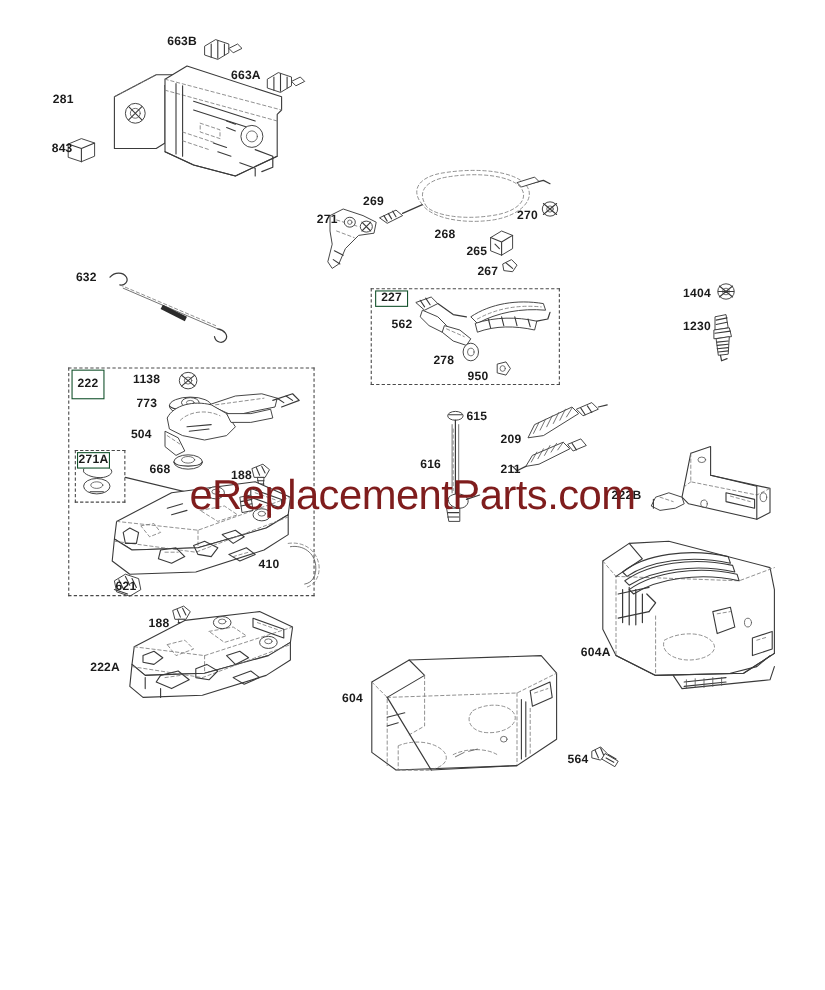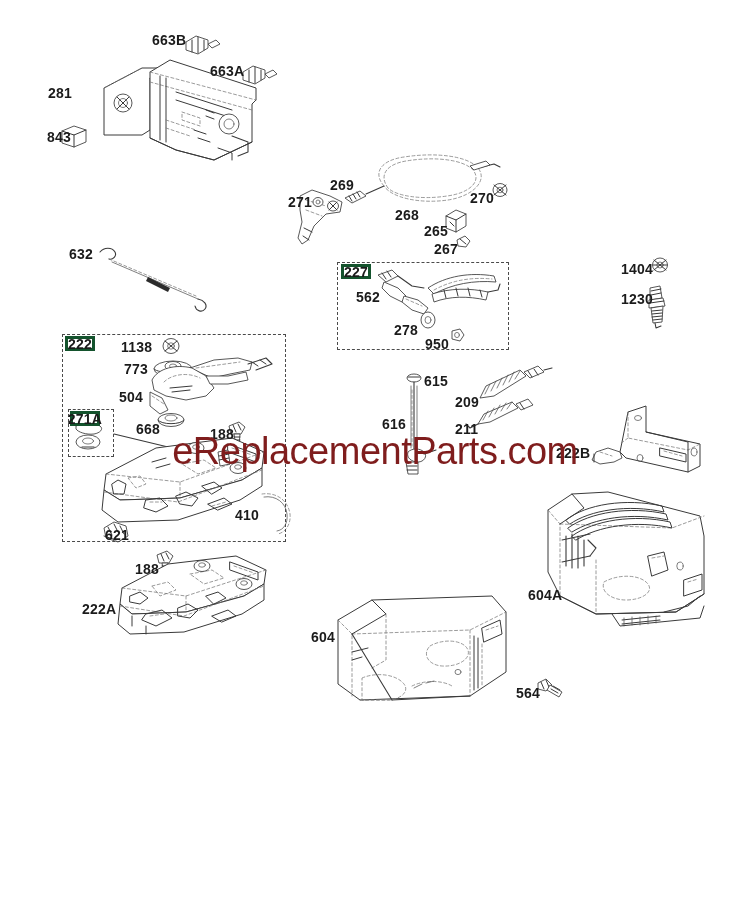--- a/index.html
+++ b/index.html
@@ -8,40 +8,40 @@
     font-family:"Liberation Sans", sans-serif;
     width:750px;height:900px;position:relative;overflow:hidden;
     -webkit-font-smoothing:antialiased;
   }
   #diagram{position:absolute;inset:0;width:750px;height:900px;}
 
   
   .lbl{
     position:absolute;
     font-family:"Liberation Sans", sans-serif;
-    font-size:14px;
+    font-size:11px;
     font-weight:bold;
     color:#1b1b1b;
     letter-spacing:.2px;
     white-space:nowrap;
     line-height:1;
     user-select:none;
   }
 
   
   .groupbox{
     position:absolute;
     border:1px dashed #4a4a4a;
     border-style:dashed;
     background:transparent;
     box-sizing:border-box;
   }
   .tagbox{
     position:absolute;
-    border:3px solid #14532d;
+    border:1px solid #14532d;
     background:#ffffff;
     box-sizing:border-box;
     display:flex;align-items:center;justify-content:center;
     padding:1px 4px;
   }
   .tagbox .lbl{position:static;}
 
   
   #watermark{
     position:absolute;
@@ -411,21 +411,21 @@
   </g>
 </svg>
 
 <div class="groupbox" style="left:337px;top:262px;width:172px;height:88px;"></div>
 <div class="groupbox" style="left:62px;top:334px;width:224px;height:208px;"></div>
 <div class="groupbox" style="left:68px;top:409px;width:46px;height:48px;"></div>
 
 <div class="tagbox" style="left:341px;top:264px;width:30px;height:15px;">
   <span class="lbl">227</span>
 </div>
-<div class="tagbox" style="left:65px;top:336px;width:30px;height:15px;">
+<div class="tagbox" style="left:65px;top:336px;width:30px;height:27px;">
   <span class="lbl">222</span>
 </div>
 <div class="tagbox" style="left:70px;top:411px;width:30px;height:15px;">
   <span class="lbl">271A</span>
 </div>
 
 <span class="lbl" style="left:152px;top:33px;">663B</span>
 <span class="lbl" style="left:210px;top:64px;">663A</span>
 <span class="lbl" style="left:48px;top:86px;">281</span>
 <span class="lbl" style="left:47px;top:130px;">843</span>

